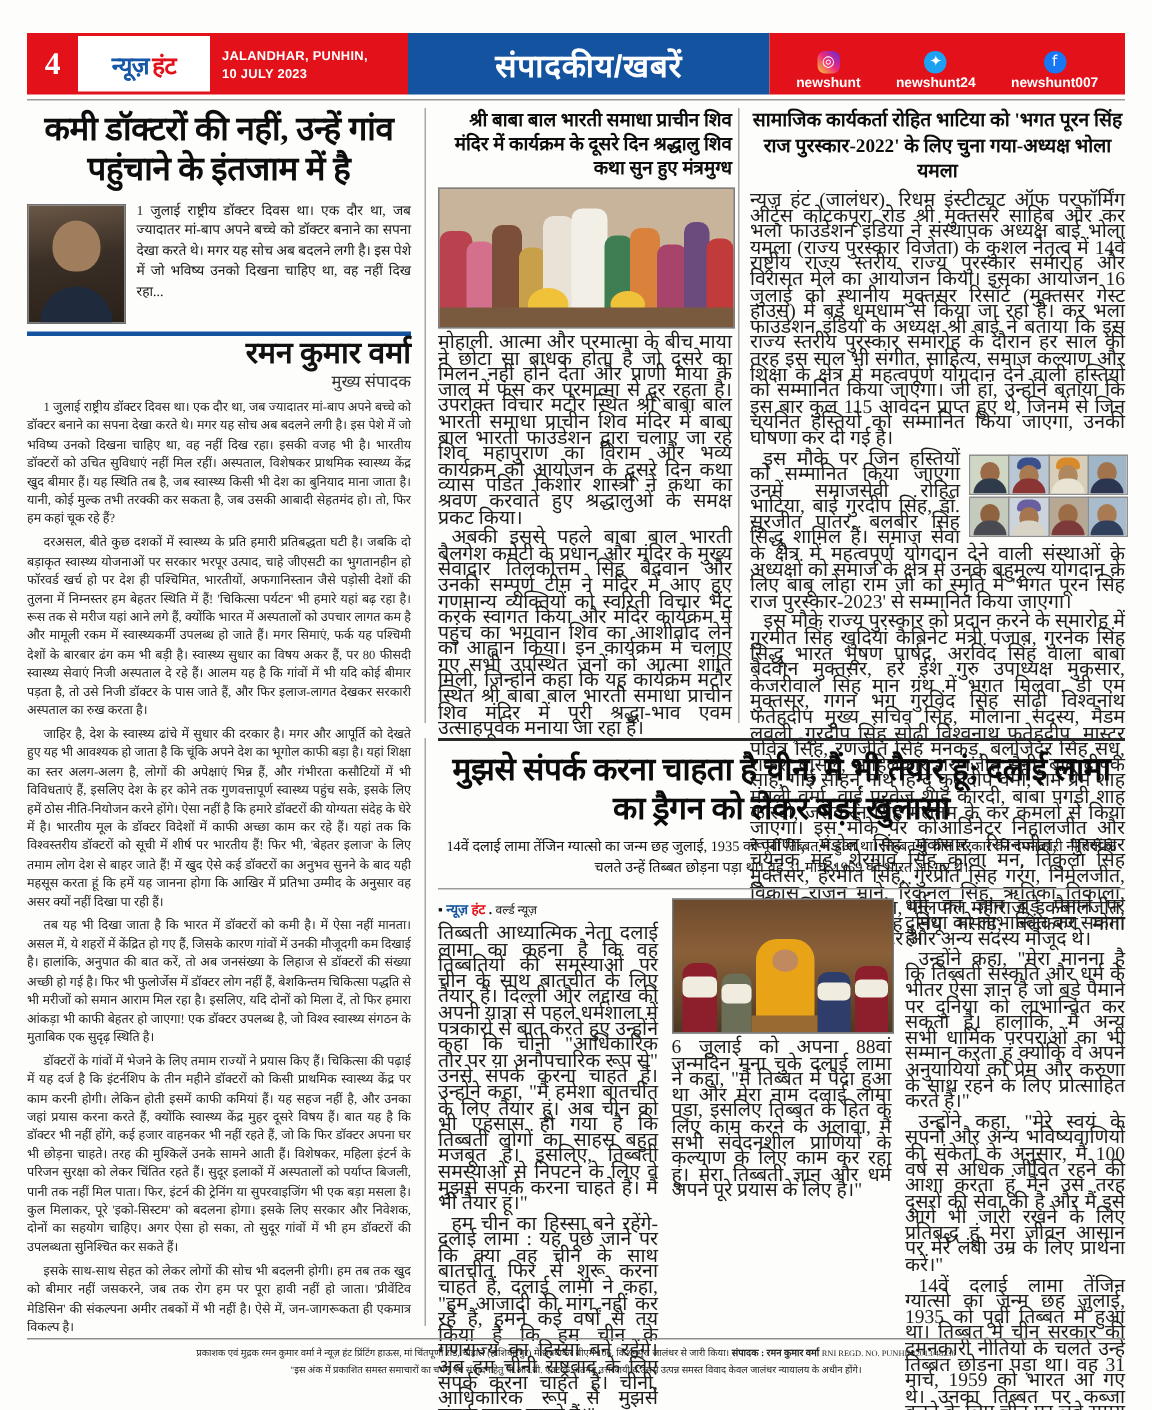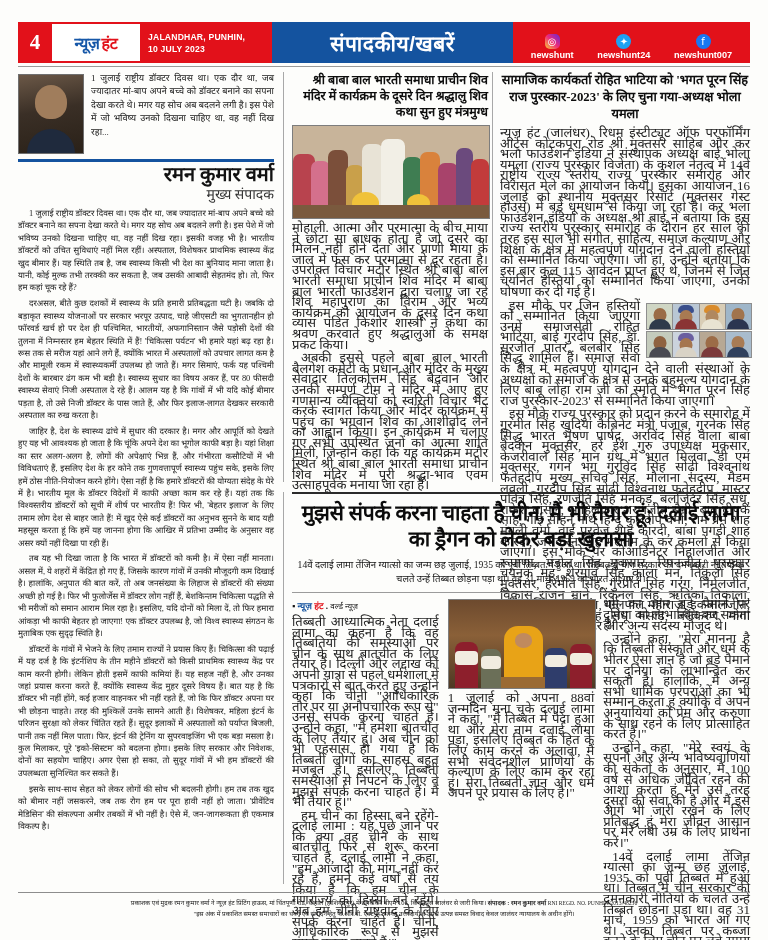--- a/index.html
+++ b/index.html
@@ -121,21 +121,21 @@
     border-radius:26px 26px 0 0; background:#1f2a3d;
   }
   .byline-bar{
     background:#14539f; height:3px; margin:3px 0 2px 0;
   }
   .byline-name{
     text-align:right; font-family:"Liberation Serif",serif;
     font-weight:bold; font-size:20px; line-height:20px; color:#111;
   }
   .byline-role{
-    text-align:right; font-size:14px; color:#333; margin-bottom:5px;
+    text-align:right; font-size:11px; color:#333; margin-bottom:5px;
   }
 
   .body-text{
     font-size:8.4px; line-height:12.4px; text-align:justify; color:#1d1d1d;
   }
   .body-text p{ margin:0 0 3.5px 0; text-indent:11px; }
 
   .body-sm{
     font-size:13px; line-height:10.6px; text-align:justify; color:#1d1d1d;
   }
@@ -247,20 +247,21 @@
       </div>
     </div>
   </div>
   <div class="mh-rule"></div>
 
   <div class="vline" style="left:283px; top:72px; height:410px;"></div>
   <div class="vline" style="left:492px; top:72px; height:410px;"></div>
   <div class="vline" style="left:283px; top:492px; height:392px;"></div>
 
   <div class="col" id="col-left">
+    <h1 class="hl-main">कमी डॉक्टरों की नहीं, उन्हें गांव पहुंचाने के इंतजाम में है</h1>
 
     <div>
       <div class="ed-photo"></div>
       <div class="ed-intro">1 जुलाई राष्ट्रीय डॉक्टर दिवस था। एक दौर था, जब ज्यादातर मां-बाप अपने बच्चे को डॉक्टर बनाने का सपना देखा करते थे। मगर यह सोच अब बदलने लगी है। इस पेशे में जो भविष्य उनको दिखना चाहिए था, वह नहीं दिख रहा...</div>
       <div style="clear:both"></div>
     </div>
 
     <div class="byline-bar"></div>
     <div class="byline-name">रमन कुमार वर्मा</div>
     <div class="byline-role">मुख्य संपादक</div>
@@ -297,21 +298,21 @@
       </div>
     </div>
 
     <div class="body-sm">
       <p class="noind">मोहाली. आत्मा और परमात्मा के बीच माया ने छोटा सा बाधक होता है जो दूसरे का मिलन नहीं होने देता और प्राणी माया के जाल में फंस कर परमात्मा से दूर रहता है। उपरोक्त विचार मटौर स्थित श्री बाबा बाल भारती समाधा प्राचीन शिव मंदिर में बाबा बाल भारती फाउंडेशन द्वारा चलाए जा रहे शिव महापुराण का विराम और भव्य कार्यक्रम को आयोजन के दूसरे दिन कथा व्यास पंडित किशोर शास्त्री ने कथा का श्रवण करवाते हुए श्रद्धालुओं के समक्ष प्रकट किया।</p>
       <p>अबकी इससे पहले बाबा बाल भारती बैलगेश कमेटी के प्रधान और मंदिर के मुख्य सेवादार तिलकोत्तम सिंह बैदवान और उनकी सम्पूर्ण टीम ने मंदिर में आए हुए गणमान्य व्यक्तियों को स्वरिती विचार भेंट करके स्वागत किया और मंदिर कार्यक्रम में पहुंच का भगवान शिव का आशीर्वाद लेने का आह्वान किया। इन कार्यक्रम में चलाए गए सभी उपस्थित जनों को आत्मा शांति मिली, जिन्होंने कहा कि यह कार्यक्रम मटौर स्थित श्री बाबा बाल भारती समाधा प्राचीन शिव मंदिर में पूरी श्रद्धा-भाव एवम उत्साहपूर्वक मनाया जा रहा है।</p>
     </div>
   </div>
 
   <div class="col" id="col-right">
-    <h2 class="hl-right">सामाजिक कार्यकर्ता रोहित भाटिया को 'भगत पूरन सिंह राज पुरस्कार-2023' के लिए चुना गया-अध्यक्ष भोला यमला</h2>
+    <h2 class="hl-right">सामाजिक कार्यकर्ता रोहित भाटिया को 'भगत पूरन सिंह राज पुरस्कार-2022' के लिए चुना गया-अध्यक्ष भोला यमला</h2>
 
     <div class="body-sm">
       <p class="noind">न्यूज़ हंट (जालंधर). रिधम इंस्टीट्यूट ऑफ परफॉर्मिंग आर्ट्स कोटकपूरा रोड श्री मुक्तसर साहिब और कर भला फाउंडेशन इंडिया ने संस्थापक अध्यक्ष बाई भोला यमला (राज्य पुरस्कार विजेता) के कुशल नेतृत्व में 14वें राष्ट्रीय राज्य स्तरीय राज्य पुरस्कार समारोह और विरासत मेले का आयोजन किया। इसका आयोजन 16 जुलाई को स्थानीय मुक्तसर रिसॉर्ट (मुक्तसर गेस्ट हाउस) में बड़े धूमधाम से किया जा रहा है। कर भला फाउंडेशन इंडिया के अध्यक्ष श्री बाई ने बताया कि इस राज्य स्तरीय पुरस्कार समारोह के दौरान हर साल की तरह इस साल भी संगीत, साहित्य, समाज कल्याण और शिक्षा के क्षेत्र में महत्वपूर्ण योगदान देने वाली हस्तियों को सम्मानित किया जाएगा। जी हां, उन्होंने बताया कि इस बार कुल 115 आवेदन प्राप्त हुए थे, जिनमें से जिन चयनित हस्तियों को सम्मानित किया जाएगा, उनकी घोषणा कर दी गई है।</p>
 
       <div class="portrait-grid">
         <div class="portrait">
           <span class="bg" style="background:#cfd6c4"></span>
             <span class="face" style="background:#9a6b46"></span>
             <span class="shoulder" style="background:#2f3b4a"></span>
         </div>
@@ -391,21 +392,21 @@
           <div style="position:absolute;left:22%;bottom:22%;width:14%;height:14%;background:#f1ece0;border-radius:4px"></div>
           <div style="position:absolute;left:38%;bottom:4%;width:26%;height:66%;background:#e8a317;border-radius:14px 14px 0 0"></div>
           <div style="position:absolute;left:45%;bottom:46%;width:12%;height:16%;background:#c08a5e;border-radius:50%"></div>
           <div style="position:absolute;left:66%;bottom:0;width:15%;height:46%;background:#2f3d6b;border-radius:7px 7px 0 0"></div>
           <div style="position:absolute;left:66%;bottom:24%;width:15%;height:14%;background:#f1ece0;border-radius:4px"></div>
           <div style="position:absolute;left:83%;bottom:0;width:15%;height:50%;background:#8d1f2c;border-radius:7px 7px 0 0"></div>
           <div style="position:absolute;left:83%;bottom:26%;width:15%;height:14%;background:#f1ece0;border-radius:4px"></div>
           <div style="position:absolute;left:36%;bottom:0;width:30%;height:12%;background:#9a6a33"></div>
         </div>
         <div class="body-sm">
-          <p class="noind">1 जुलाई को अपना 88वां जन्मदिन मना चुके दलाई लामा ने कहा, "मैं तिब्बत में पैदा हुआ था और मेरा नाम दलाई लामा पड़ा, इसलिए तिब्बत के हित के लिए काम करने के अलावा, मैं सभी संवेदनशील प्राणियों के कल्याण के लिए काम कर रहा हूं। मेरा तिब्बती ज्ञान और धर्म अपने पूरे प्रयास के लिए है।"</p>
+          <p class="noind">6 जुलाई को अपना 88वां जन्मदिन मना चुके दलाई लामा ने कहा, "मैं तिब्बत में पैदा हुआ था और मेरा नाम दलाई लामा पड़ा, इसलिए तिब्बत के हित के लिए काम करने के अलावा, मैं सभी संवेदनशील प्राणियों के कल्याण के लिए काम कर रहा हूं। मेरा तिब्बती ज्ञान और धर्म अपने पूरे प्रयास के लिए है।"</p>
         </div>
       </div>
 
       <div class="feat-c">
         <div class="body-sm">
           <p class="noind">धर्म का ज्ञान बड़े पैमाने पर दुनिया को लाभान्वित कर सकता है।</p>
           <p>उन्होंने कहा, "मेरा मानना है कि तिब्बती संस्कृति और धर्म के भीतर ऐसा ज्ञान है जो बड़े पैमाने पर दुनिया को लाभान्वित कर सकता है। हालांकि, मैं अन्य सभी धार्मिक परंपराओं का भी सम्मान करता हूं क्योंकि वे अपने अनुयायियों को प्रेम और करुणा के साथ रहने के लिए प्रोत्साहित करते हैं।"</p>
           <p>उन्होंने कहा, "मेरे स्वयं के सपनों और अन्य भविष्यवाणियों की संकेतों के अनुसार, मैं 100 वर्ष से अधिक जीवित रहने की आशा करता हूं मैंने उस तरह दूसरों की सेवा की है और मैं इसे आगे भी जारी रखने के लिए प्रतिबद्ध हूं मेरा जीवन आसान पर मेरे लंबी उम्र के लिए प्रार्थना करें।"</p>
           <p>14वें दलाई लामा तेंजिन ग्यात्सो का जन्म छह जुलाई, 1935 को पूर्वी तिब्बत में हुआ था। तिब्बत में चीन सरकार की दमनकारी नीतियों के चलते उन्हें तिब्बत छोड़ना पड़ा था। वह 31 मार्च, 1959 को भारत आ गए थे। उनका तिब्बत पर कब्जा करने के लिए चीन पर लंबे समय से निशाना साधते रहे हैं।</p>
         </div>

